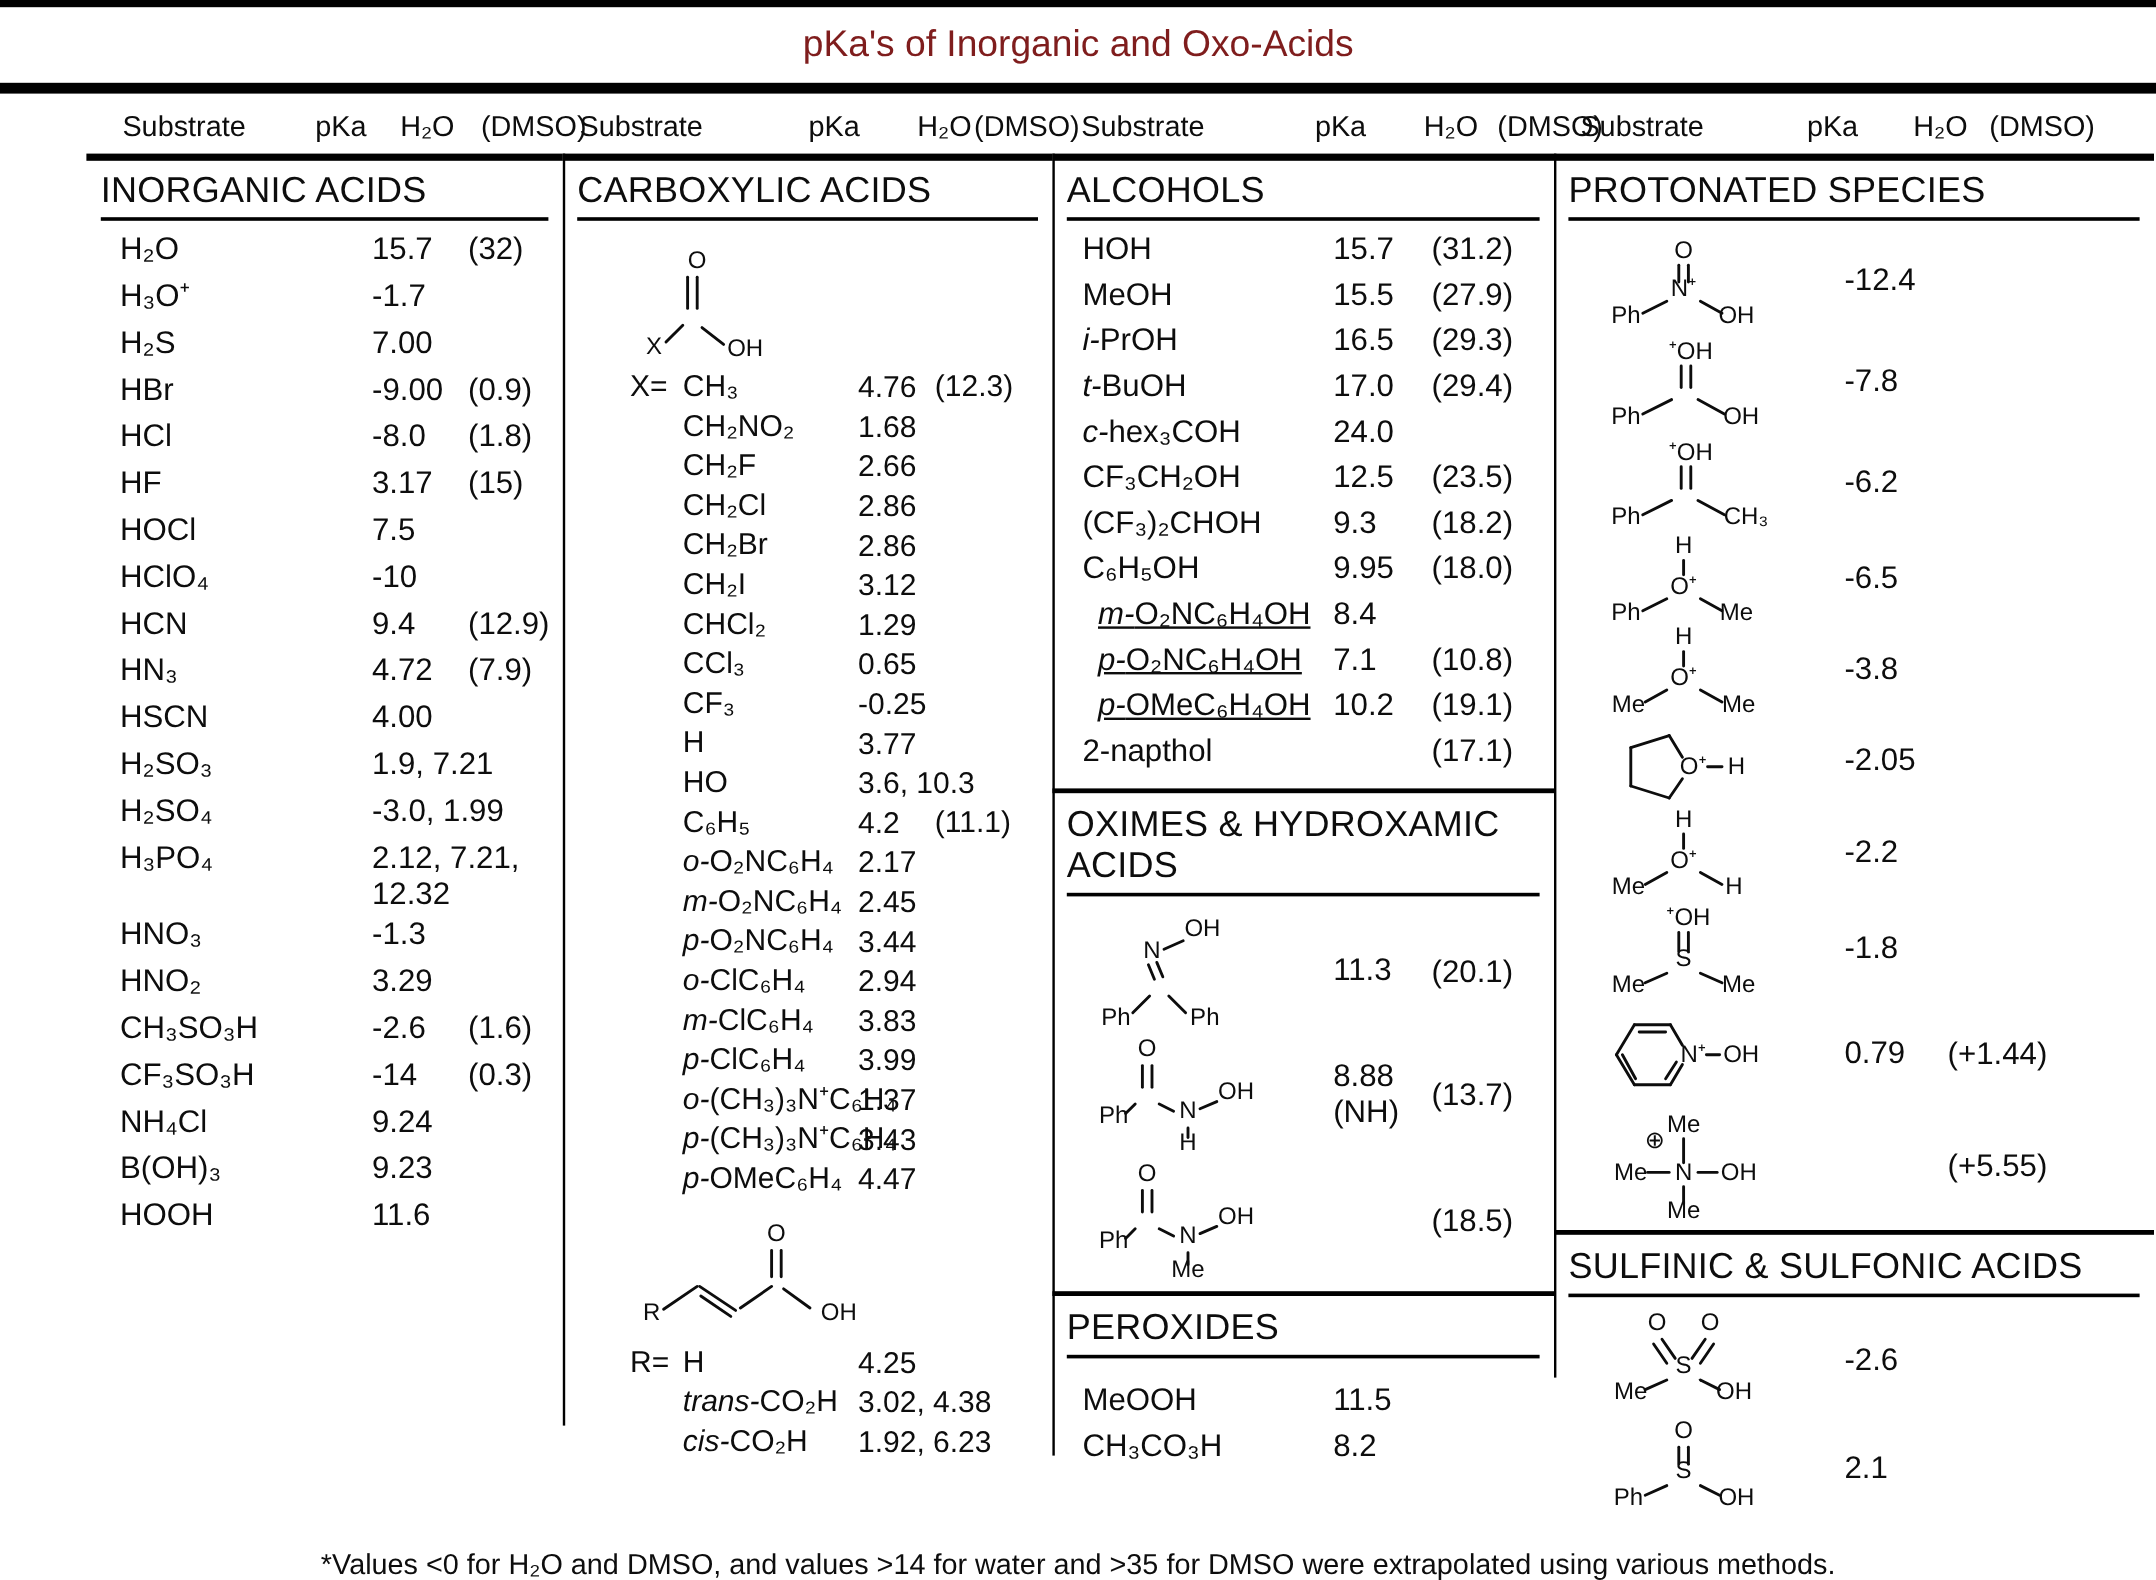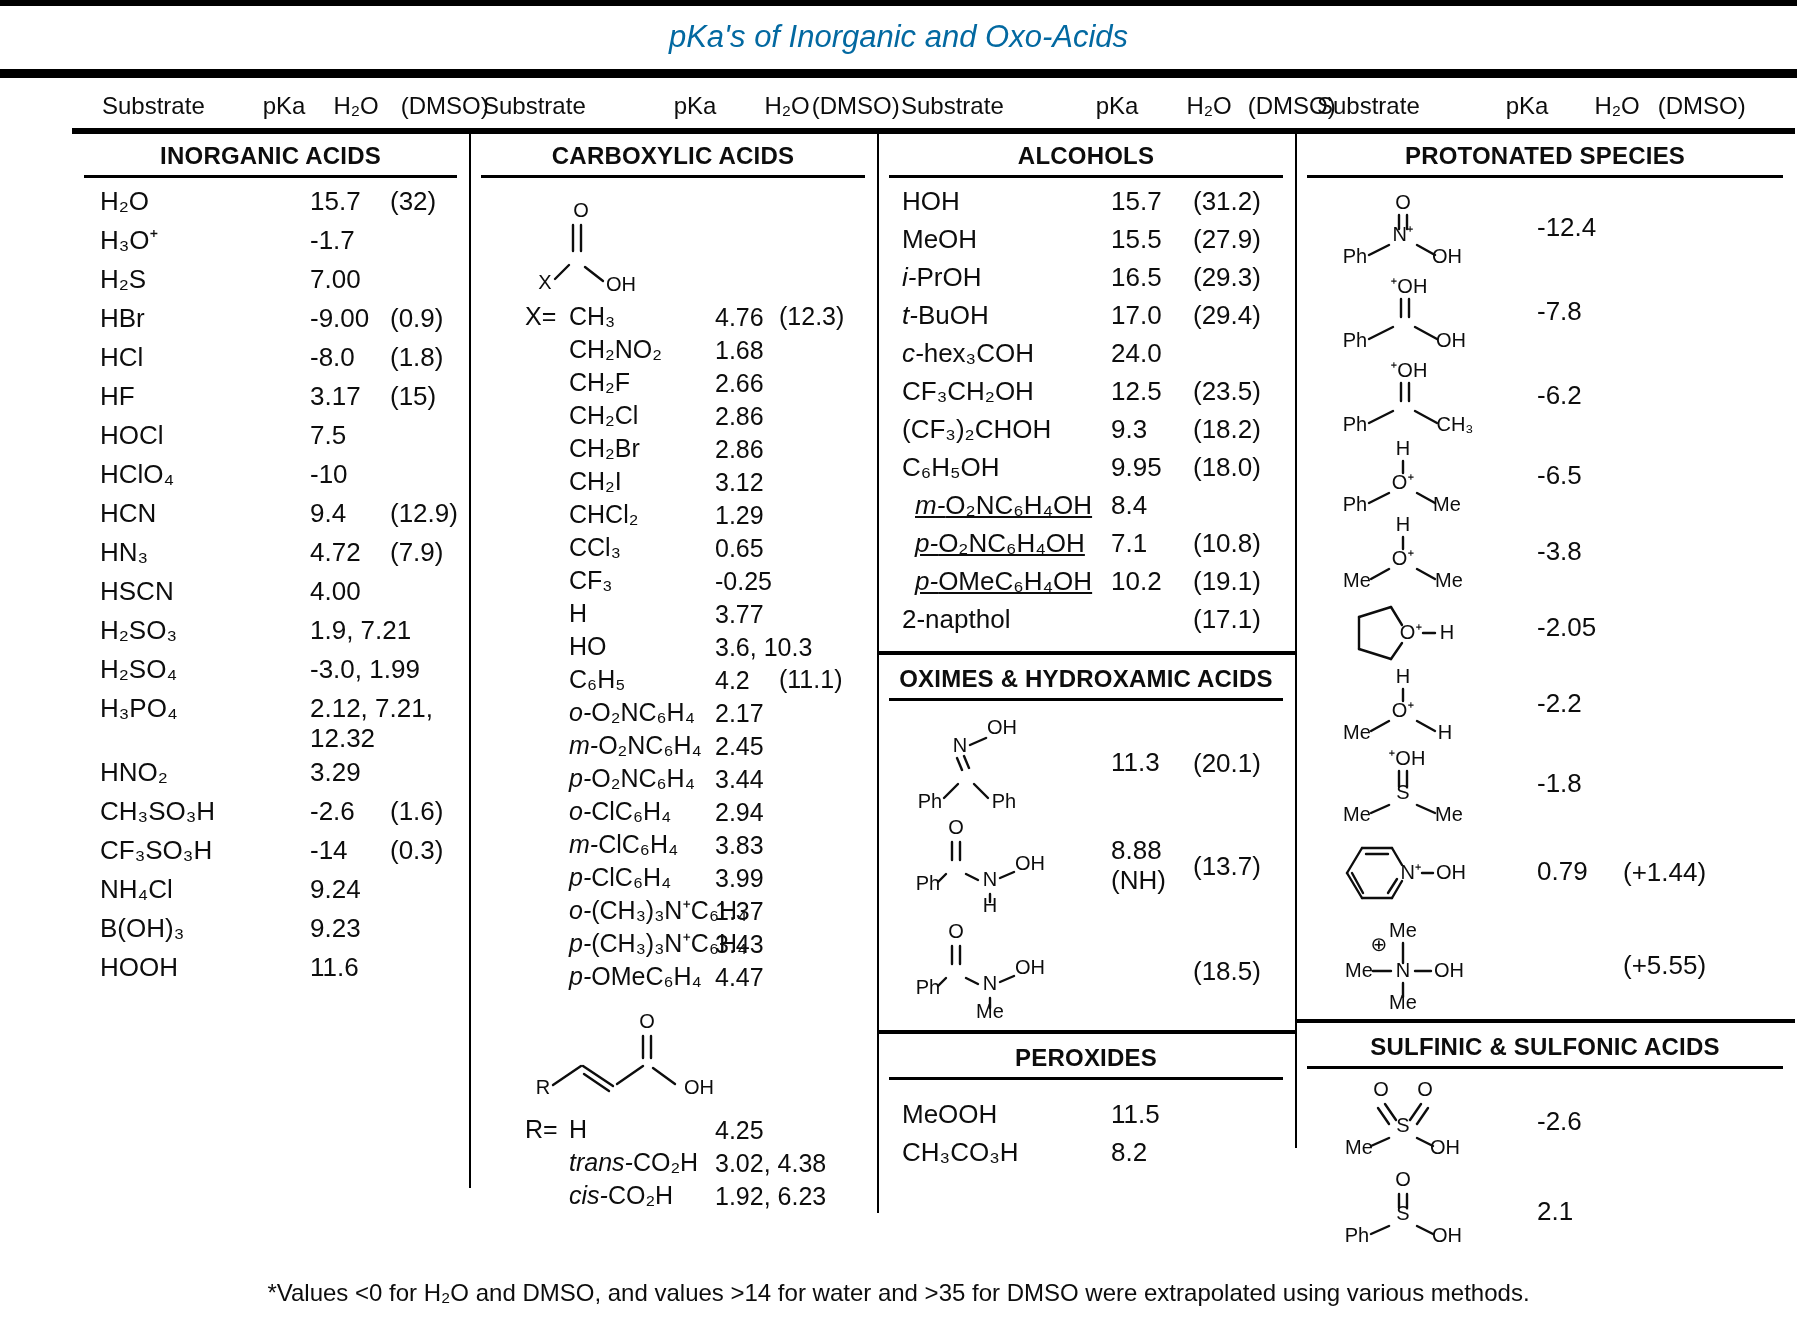--- a/index.html
+++ b/index.html
@@ -19,21 +19,21 @@
   .c4 { width:500px; }
   .divider { position:absolute; left:0; top:48px; width:2px; background:#000; }
   .c2 .divider { height:1060px; }
   .c3 .divider { height:1085px; }
   .c4 .divider { height:1020px; }
   .colhead { display:flex; align-items:baseline; font-size:24px; padding:12px 0 8px 0; border-bottom:6px solid #000; white-space:nowrap; }
   .c1 .hs{margin-left:30px}.c1 .hp{margin-left:58px}.c1 .hw{margin-left:28px}.c1 .hd{margin-left:22px}
   .c2 .hs{margin-left:14px}.c2 .hp{margin-left:88px}.c2 .hw{margin-left:48px}.c2 .hd{margin-left:2px}
   .c3 .hs{margin-left:24px}.c3 .hp{margin-left:92px}.c3 .hw{margin-left:48px}.c3 .hd{margin-left:16px}
   .c4 .hs{margin-left:22px}.c4 .hp{margin-left:86px}.c4 .hw{margin-left:46px}.c4 .hd{margin-left:18px}
-  .sect { font-size:24px; font-weight:bold; text-align:center; padding:8px 0 5px 0; border-bottom:3px solid #000; margin:0 12px; letter-spacing:0.2px; }
+  .sect { font-size:30px; font-weight:normal; text-align:left; padding:8px 0 5px 0; border-bottom:3px solid #000; margin:0 12px; letter-spacing:0.2px; }
   .hrule { height:4px; background:#000; margin-top:8px; }
   .hrule + .sect { margin-top:2px; }
   .rows { padding-top:9px; }
   .c1 .rows { padding-left:28px; }
   .c2 .rows { padding-left:56px; }
   .c3 .rows { padding-left:25px; }
   .c4 .rows { padding-left:30px; }
   .row { display:grid; align-items:start; }
   .c1 .row { grid-template-columns:210px 80px 1fr; height:39px; }
   .c1 .row.tall { height:64px; }
@@ -52,21 +52,21 @@
   .struct { display:block; overflow:visible; }
   .struct line { stroke:#0d0d0d; stroke-width:2.4; stroke-linecap:round; }
   .struct text { font-size:20px; fill:#0d0d0d; text-anchor:middle; font-family:"Liberation Sans",sans-serif; }
   .footnote { text-align:center; font-size:24px; margin-top:21px; }
 </style>
 </head>
 <body>
 
 <div class="page">
   <div class="topbar"></div>
-  <h1 class="title" style="color: #0369a1; font-style: italic;">pKa's of Inorganic and Oxo-Acids</h1>
+  <h1 class="title" style="color: #7f1d1d;">pKa's of Inorganic and Oxo-Acids</h1>
   <div class="titlerule"></div>
 
   <div class="grid">
 
     <section class="col c1">
       <header class="colhead">
         <span class="hs">Substrate</span>
         <span class="hp">pKa</span>
         <span class="hw">H₂O</span>
         <span class="hd">(DMSO)</span>
@@ -162,20 +162,27 @@
             <span class="cell pk">
               <div>-3.0, 1.99</div>
             </span>
             <span class="cell dm"></span>
           </div>
           <div class="row tall">
             <span class="cell nm">H₃PO₄</span>
             <span class="cell pk">
               <div>2.12, 7.21,</div>
               <div>12.32</div>
+            </span>
+            <span class="cell dm"></span>
+          </div>
+          <div class="row">
+            <span class="cell nm">HNO₃</span>
+            <span class="cell pk">
+              <div>-1.3</div>
             </span>
             <span class="cell dm"></span>
           </div>
           <div class="row">
             <span class="cell nm">HNO₂</span>
             <span class="cell pk">
               <div>3.29</div>
             </span>
             <span class="cell dm"></span>
           </div>

